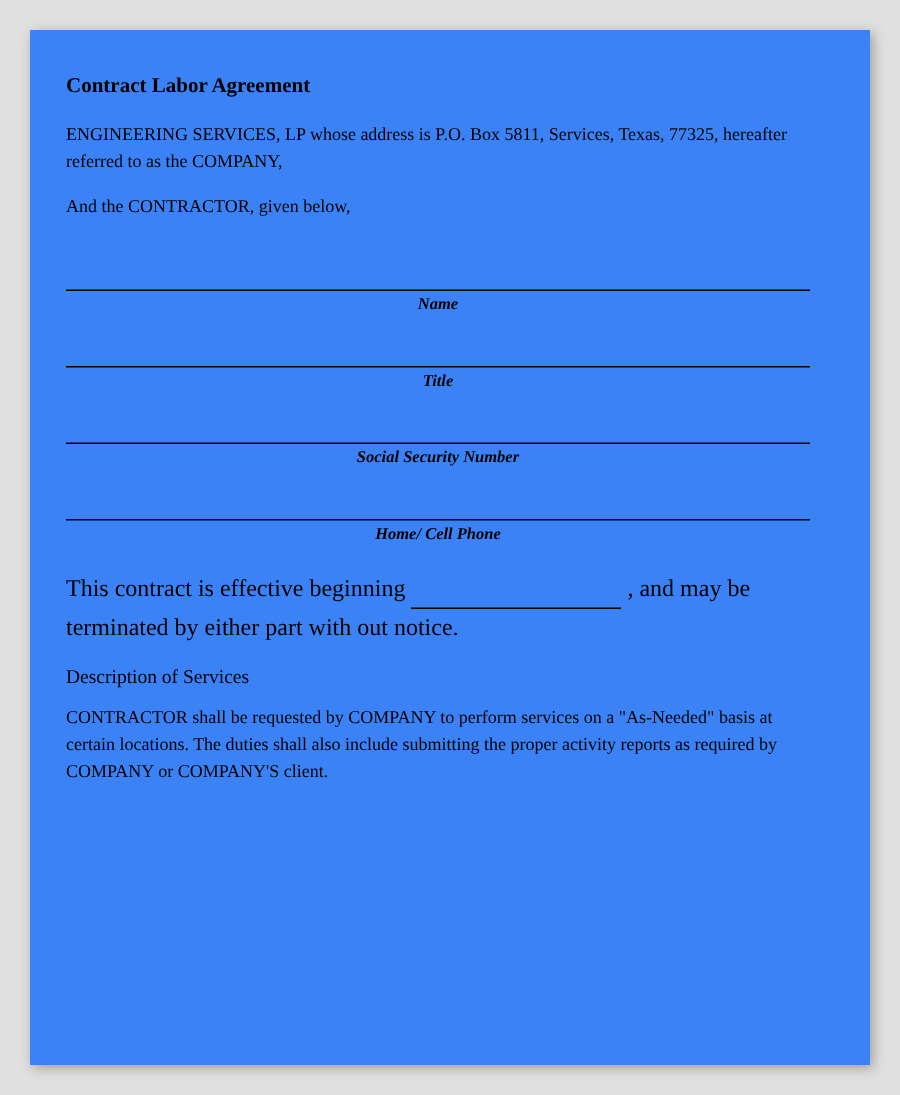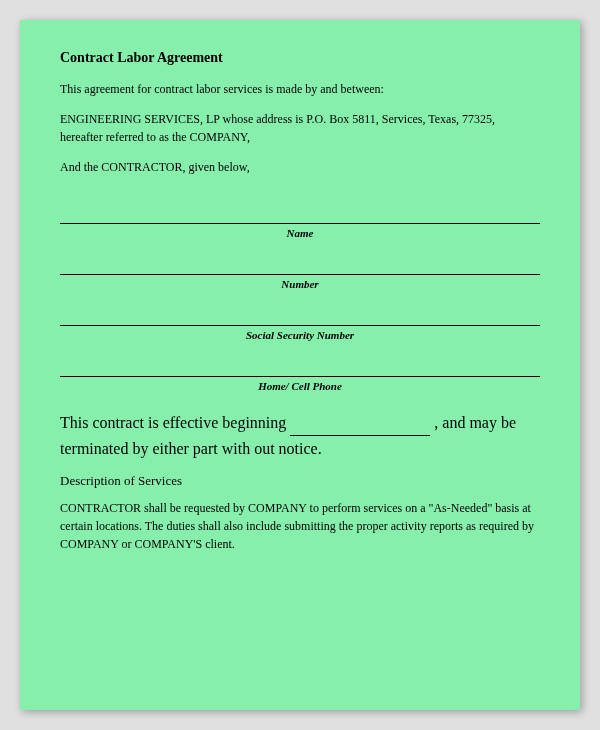--- a/index.html
+++ b/index.html
@@ -10,24 +10,24 @@
     body {
       background: #e0e0e0;
       display: flex;
       justify-content: center;
       align-items: flex-start;
       min-height: 730px;
       padding: 20px;
       font-family: Times New Roman, Times, serif;
     }
     .page {
-      background: #86efac;
+      background: #3b82f6;
       width: 560px;
       min-height: 690px;
-      padding: 30px 40px 30px 40px;
+      padding: 30px 40px 30px 24px;
       box-shadow: 2px 2px 8px rgba(0,0,0,0.3);
     }
     .title {
       font-size: 14px;
       font-weight: bold;
       margin-bottom: 14px;
     }
     .paragraph {
       font-size: 12px;
       line-height: 1.5;
@@ -83,37 +83,36 @@
       margin-bottom: 10px;
     }
   </style>
 </head>
 <body>
 
 <div class="page">
 
   <div class="title">Contract Labor Agreement</div>
 
-  <div class="paragraph">This agreement for contract labor services is made by and between:</div>
 
   <div class="paragraph">ENGINEERING SERVICES, LP whose address is P.O. Box 5811, Services, Texas, 77325, hereafter referred to as the COMPANY,</div>
 
   <div class="paragraph">And the CONTRACTOR, given below,</div>
 
   <div class="spacer"></div>
 
   <div class="form-section">
     <div class="form-col">
       <div class="form-field">
         <div class="form-line"></div>
         <span class="form-label">Name</span>
       </div>
       <div class="form-field">
         <div class="form-line"></div>
-        <span class="form-label">Number</span>
+        <span class="form-label">Title</span>
       </div>
       <div class="form-field">
         <div class="form-line"></div>
         <span class="form-label">Social Security Number</span>
       </div>
       <div class="form-field">
         <div class="form-line"></div>
         <span class="form-label">Home/ Cell Phone</span>
       </div>
     </div>

